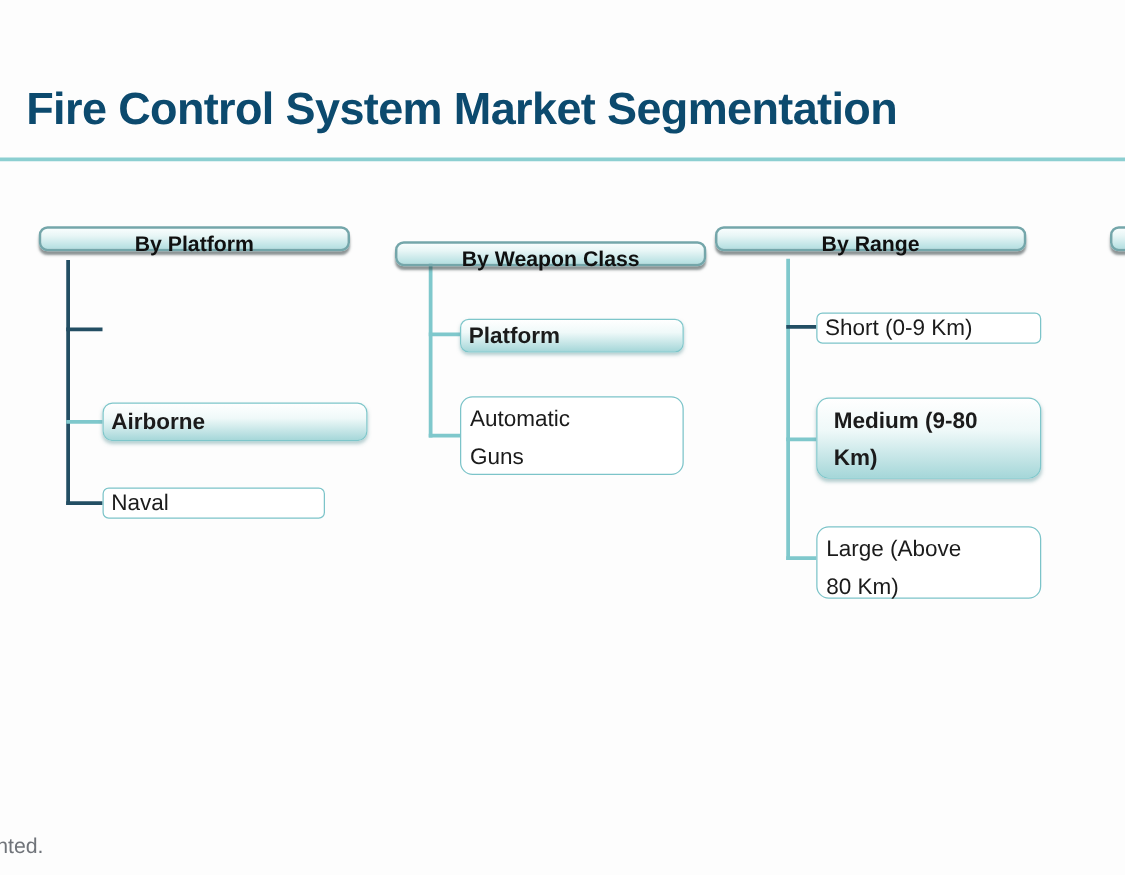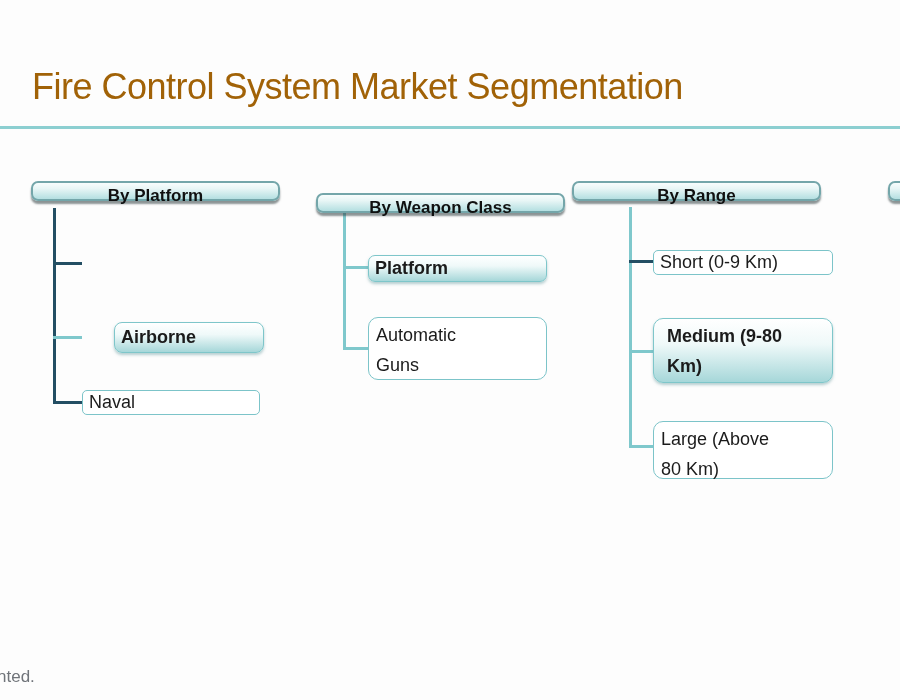--- a/index.html
+++ b/index.html
@@ -9,26 +9,26 @@
   .canvas {
     position: relative;
     width: 900px;
     height: 700px;
     background: #fdfdfd;
     overflow: hidden;
   }
 
   .page-title {
     position: absolute;
-    left: 32px;
+    left: 21px;
     top: 66px;
     font-size: 36px;
-    font-weight: normal;
+    font-weight: bold;
     letter-spacing: -0.5px;
-    color: #a16207;
+    color: #0c4a6e;
     white-space: nowrap;
   }
 
   .divider {
     position: absolute;
     left: 0;
     top: 126px;
     width: 900px;
     height: 3px;
     background: #8ccfd1;
@@ -95,21 +95,21 @@
   <div class="page-title">Fire Control System Market Segmentation</div>
   <div class="divider"></div>
 
   <div class="hdr" style="left:31px; top:181px;">By Platform</div>
 
   <div class="vline dark" style="left:53px; top:208px; height:196px;"></div>
   <div class="hline dark" style="left:53px; top:262px; width:29px;"></div>
   <div class="hline light" style="left:53px; top:336px; width:29px;"></div>
   <div class="hline dark" style="left:53px; top:401px; width:29px;"></div>
 
-  <div class="node hilite oneline" style="left:82px; top:322px; width:150px; height:31px; line-height:29px; border-radius:8px;margin-left:32px;">Airborne</div>
+  <div class="node hilite oneline" style="left:82px; top:322px; width:212px; height:31px; line-height:29px; border-radius:8px;">Airborne</div>
   <div class="node plain oneline" style="left:82px; top:390px; width:178px; height:25px; line-height:23px; border-radius:5px;">Naval</div>
 
   <div class="hdr" style="left:316px; top:193px;">By Weapon Class</div>
 
   <div class="vline light" style="left:343px; top:208px; height:142px;"></div>
   <div class="hline light" style="left:343px; top:266px; width:25px;"></div>
   <div class="hline light" style="left:343px; top:347px; width:25px;"></div>
 
   <div class="node hilite oneline" style="left:368px; top:255px; width:179px; height:27px; line-height:25px; border-radius:7px;">Platform</div>
   <div class="node plain twoline" style="left:368px; top:317px; width:179px; height:63px;">Automatic

